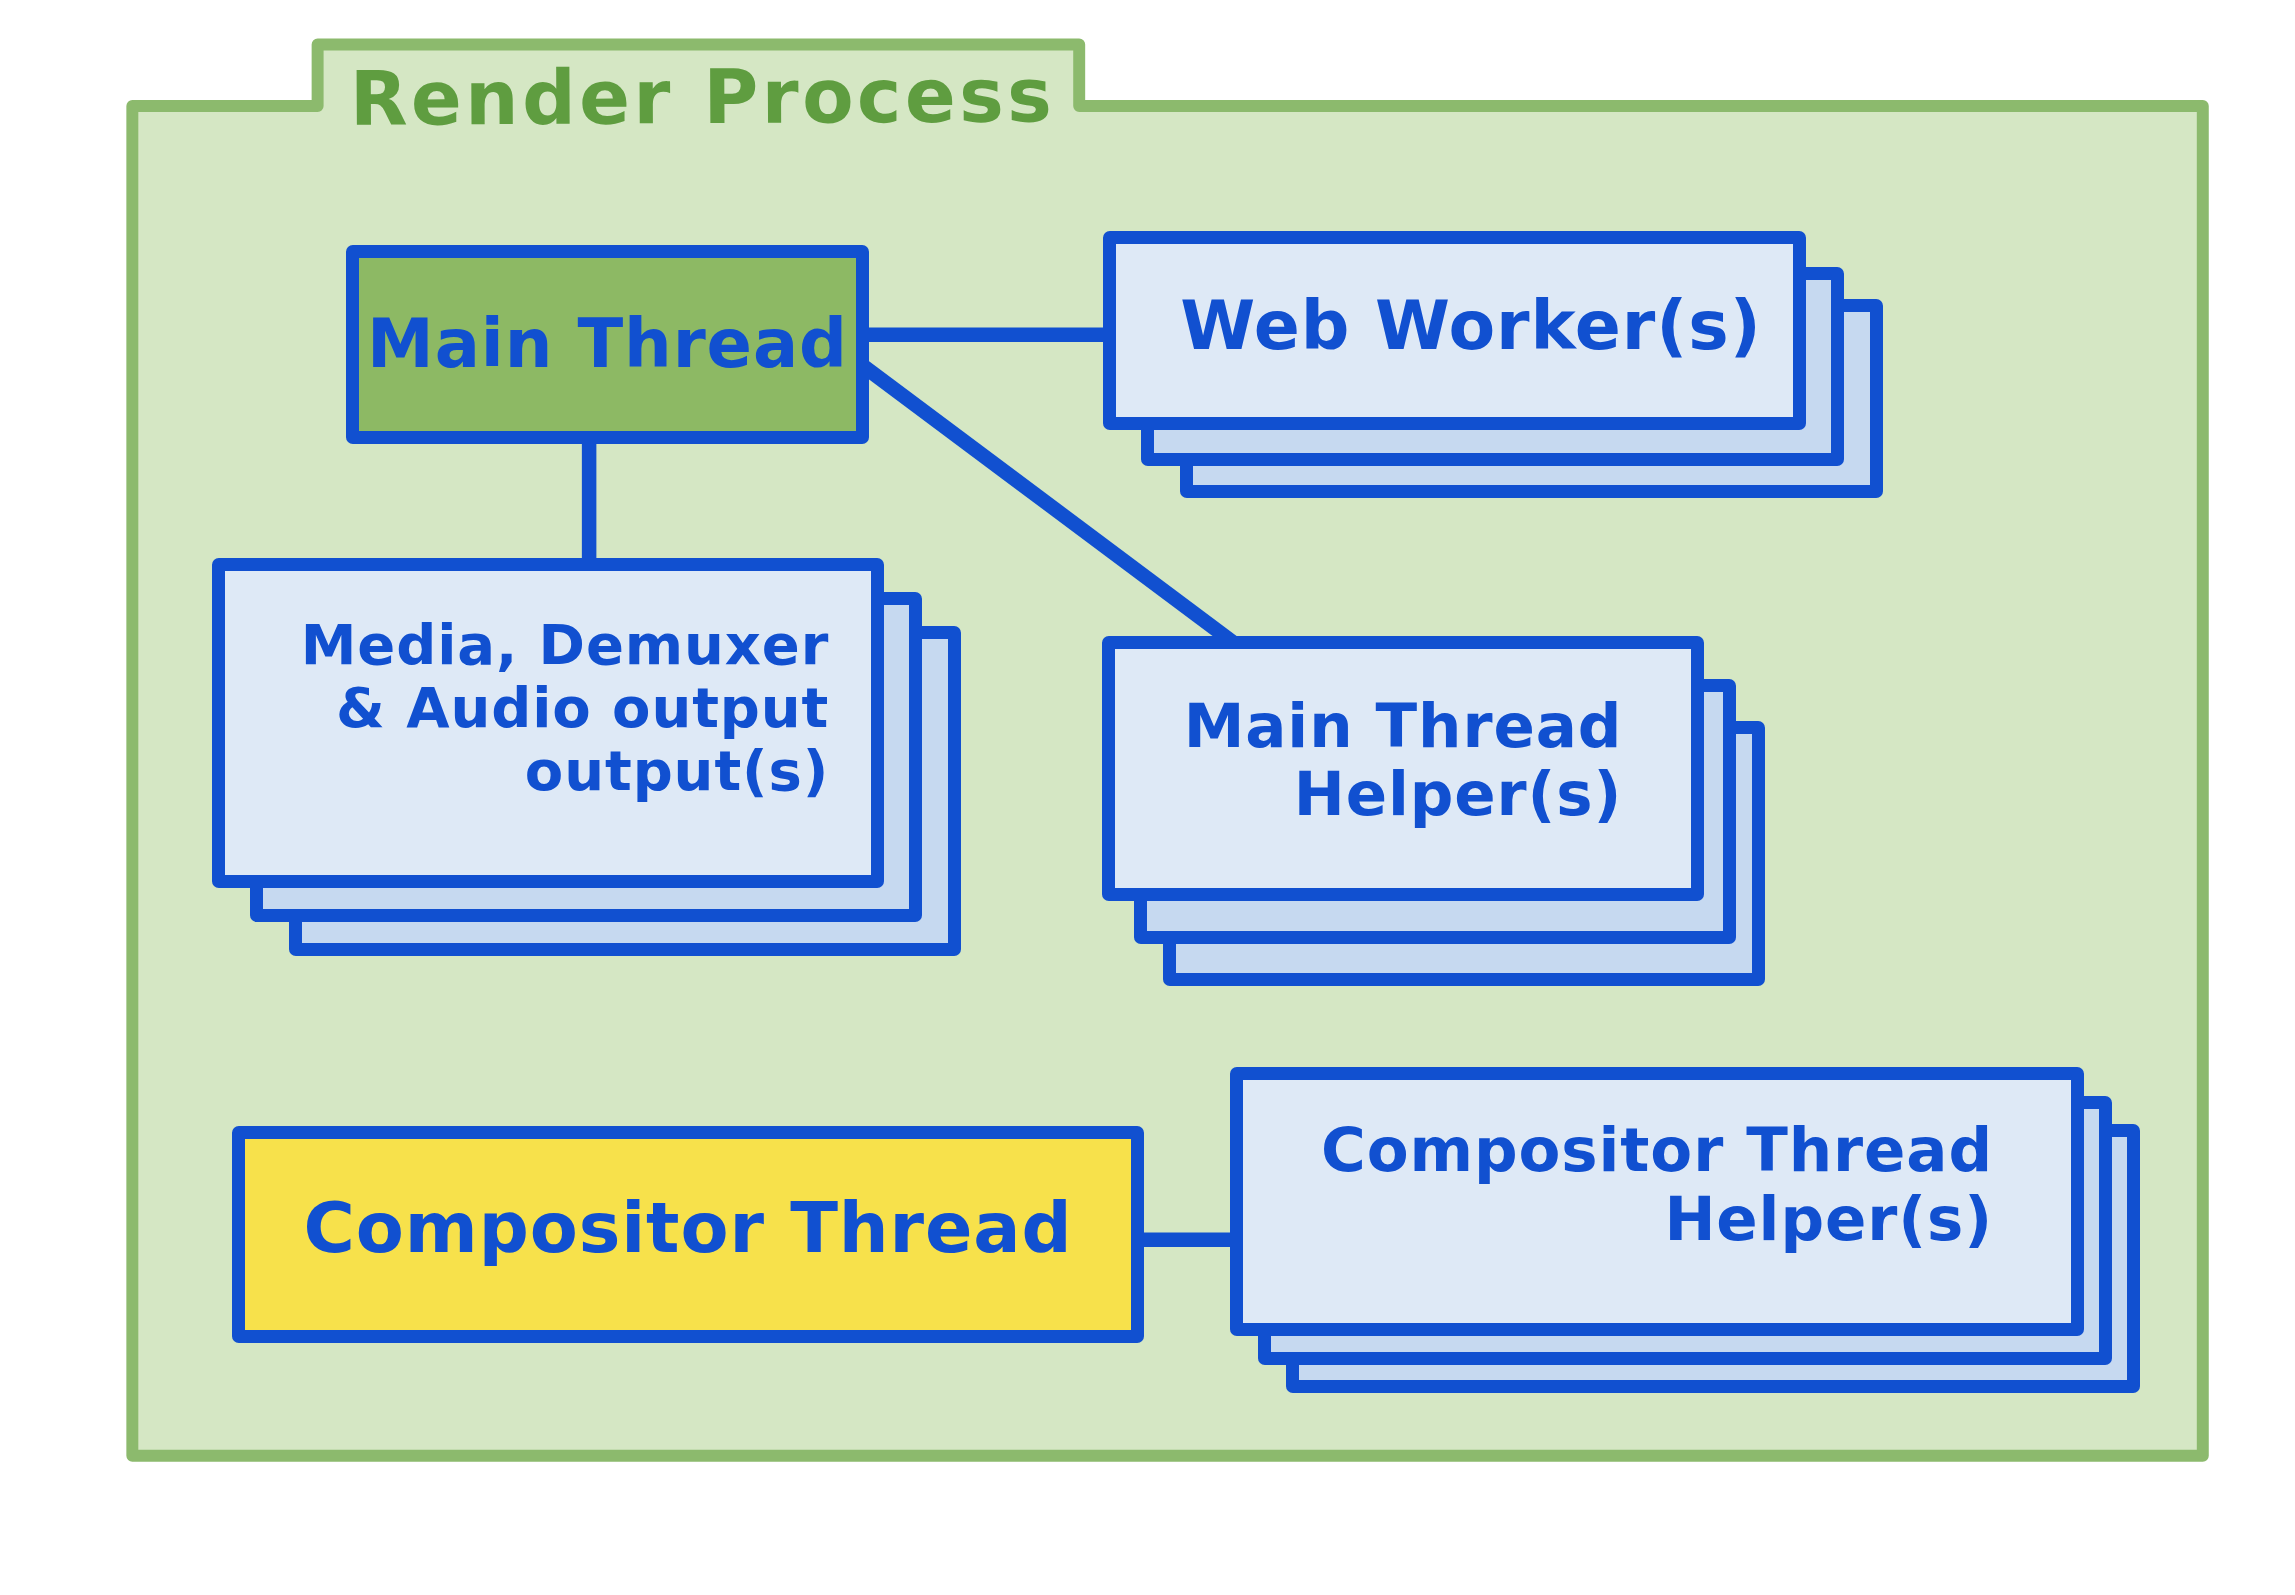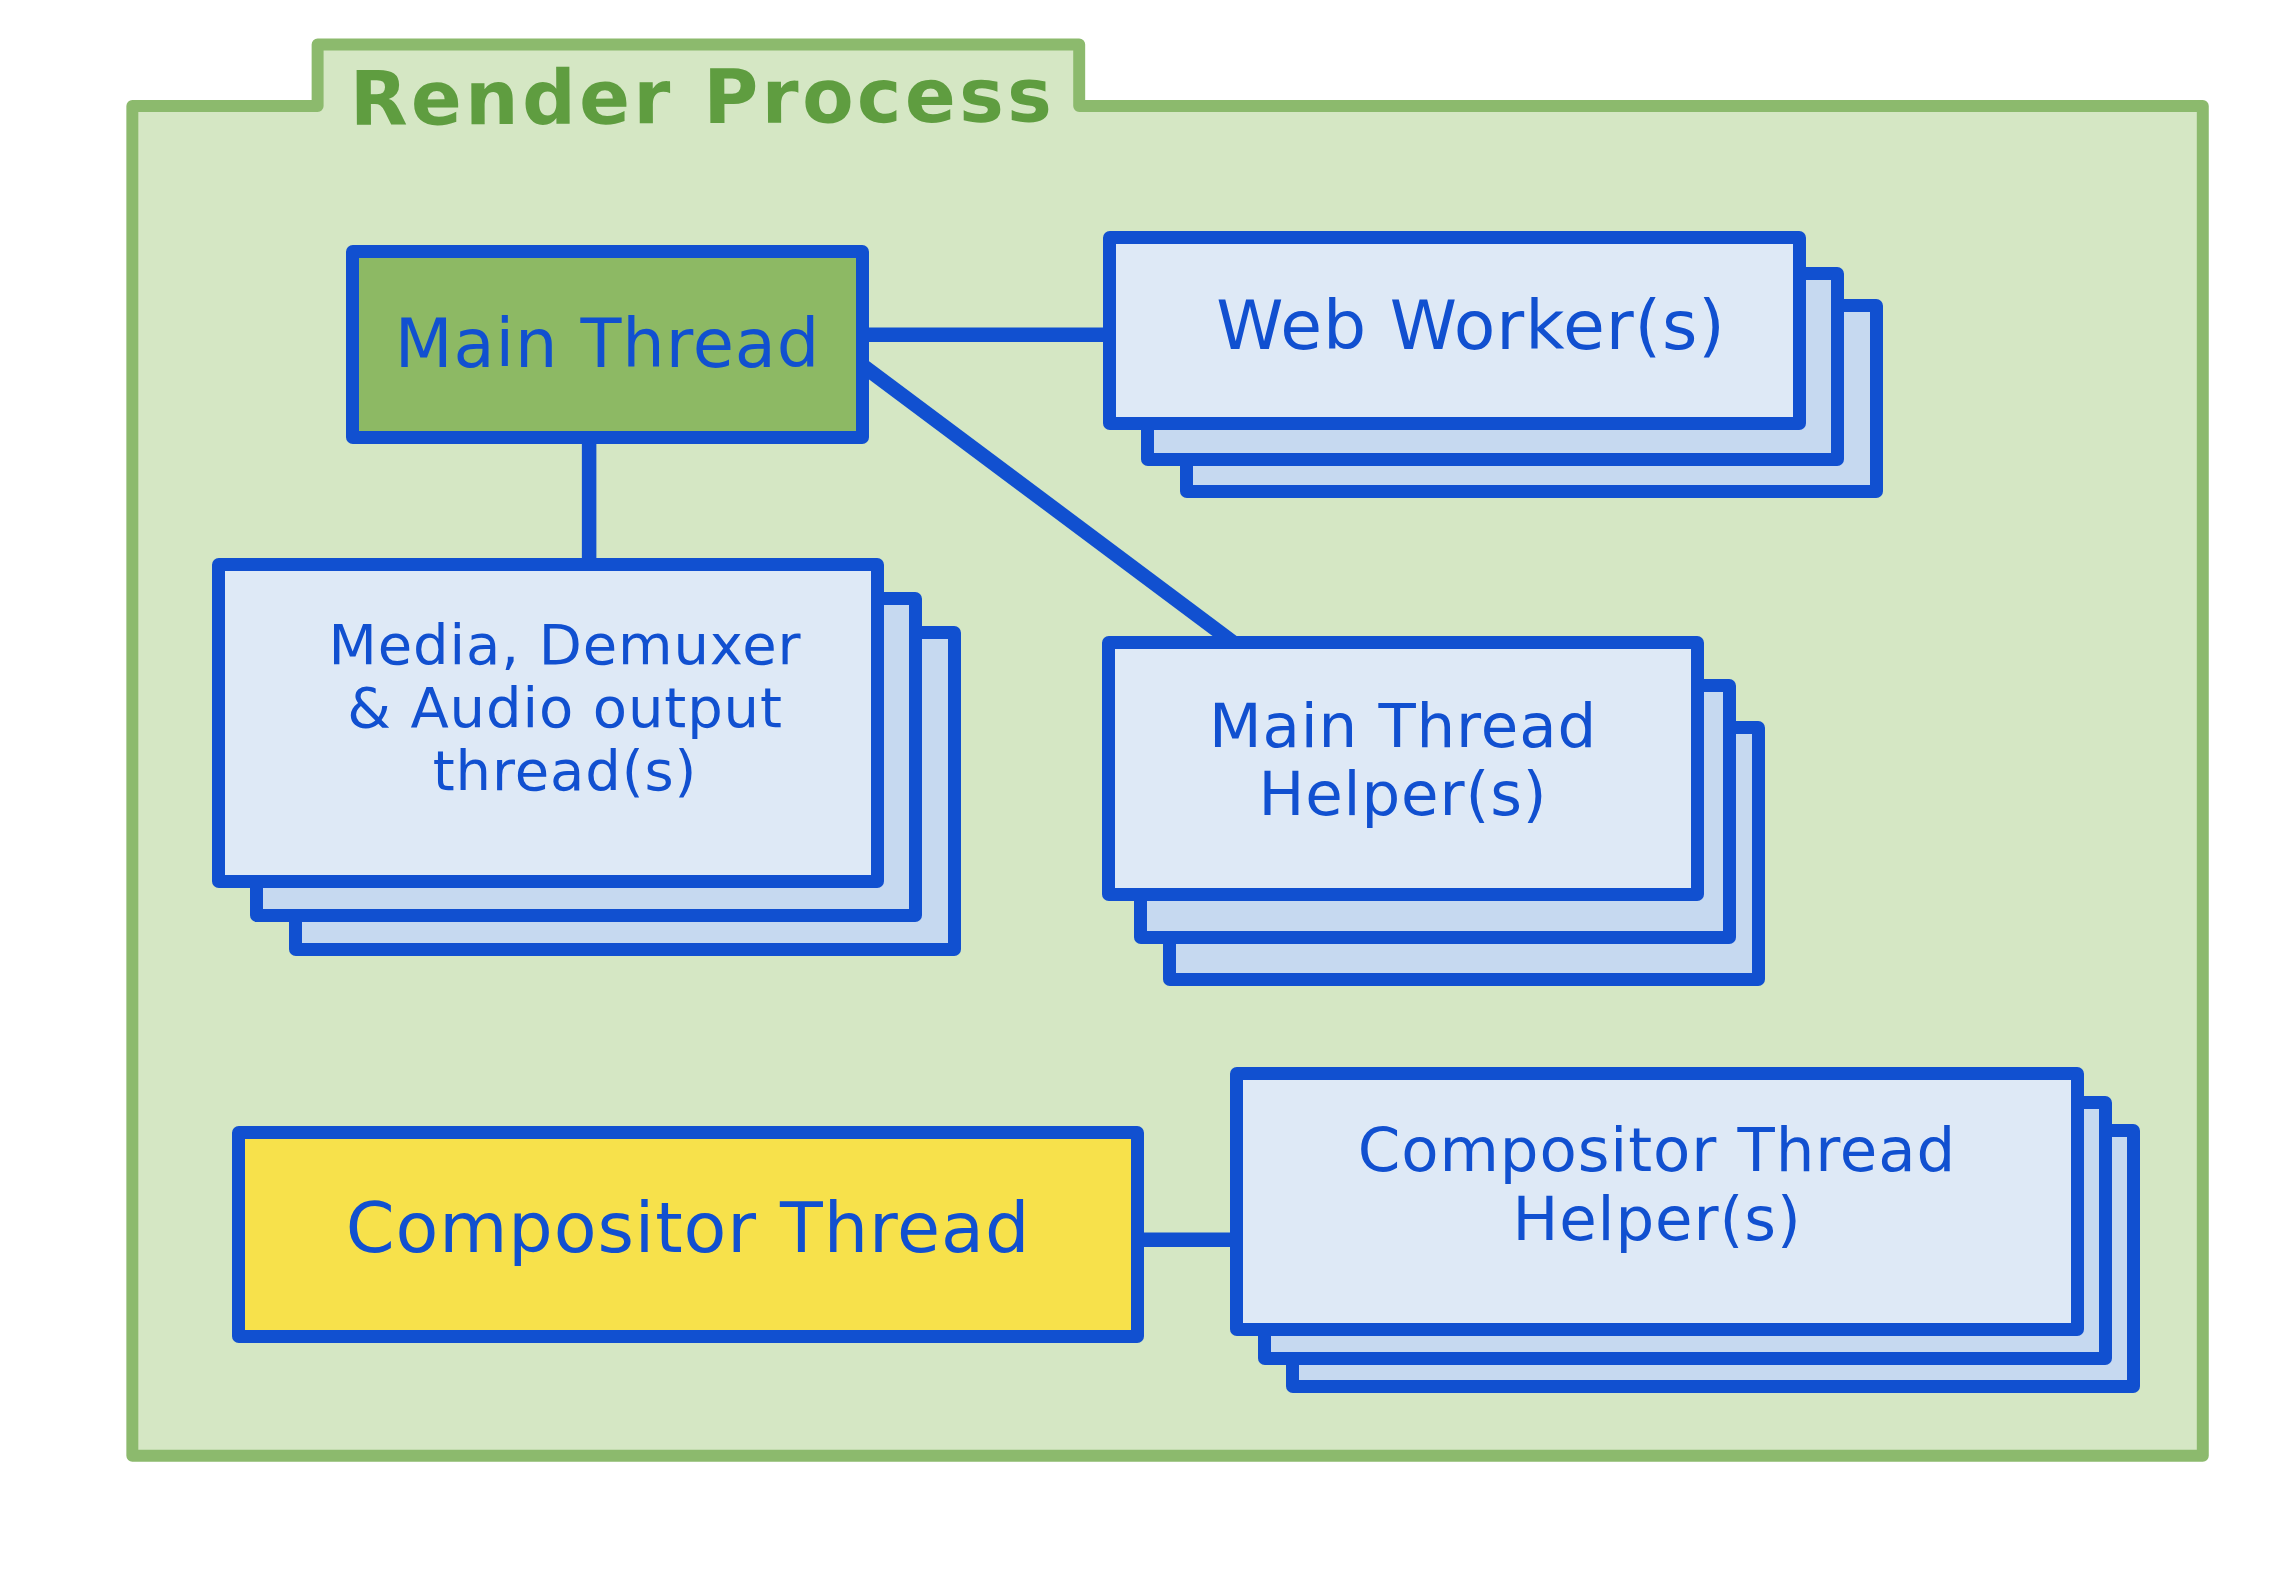--- a/index.html
+++ b/index.html
@@ -25,22 +25,22 @@
     position:absolute;left:325px;top:50px;width:755px;height:94px;
     display:flex;align-items:center;justify-content:center;
     font-size:75px;font-weight:bold;letter-spacing:3.4px;
     color:var(--title-green);
     transform:rotate(-0.3deg);
     white-space:nowrap;
   }
 
   .node-label{
     color:var(--text-blue);
-    font-weight:normal;
-    text-align:center;
+    font-weight:bold;
+    text-align:right;
     line-height:1.12;
     letter-spacing:0.9px;
   }
 
   .solid-box{
     position:absolute;box-sizing:border-box;
     border:13px solid var(--outline-blue);
     border-radius:6.8px;
     display:flex;align-items:center;justify-content:center;
   }
@@ -88,21 +88,21 @@
     </div>
   </div>
 
   <div class="stack" style="left:212px;top:558px;width:672px;height:330px;">
     <div class="card back" style="transform:translate(77px,68px);"></div>
     <div class="card back" style="transform:translate(38px,34px);"></div>
     <div class="card front">
       <div class="node-label" style="font-size:56px;padding-bottom:29px;margin-left:34px;">
         <div>Media, Demuxer</div>
         <div>&amp; Audio output</div>
-        <div>thread(s)</div>
+        <div>output(s)</div>
       </div>
     </div>
   </div>
 
   <div class="stack" style="left:1102px;top:636px;width:602px;height:265px;">
     <div class="card back" style="transform:translate(61px,85px);"></div>
     <div class="card back" style="transform:translate(32px,43px);"></div>
     <div class="card front">
       <div class="node-label" style="font-size:61px;padding-bottom:17px;">
         <div>Main Thread</div>

